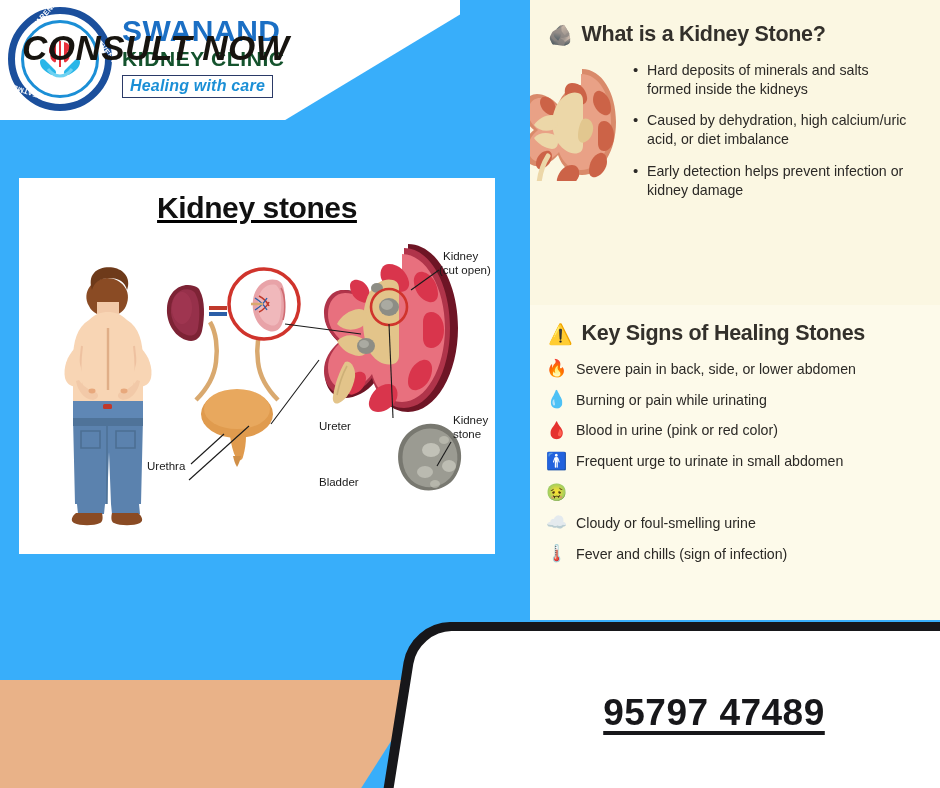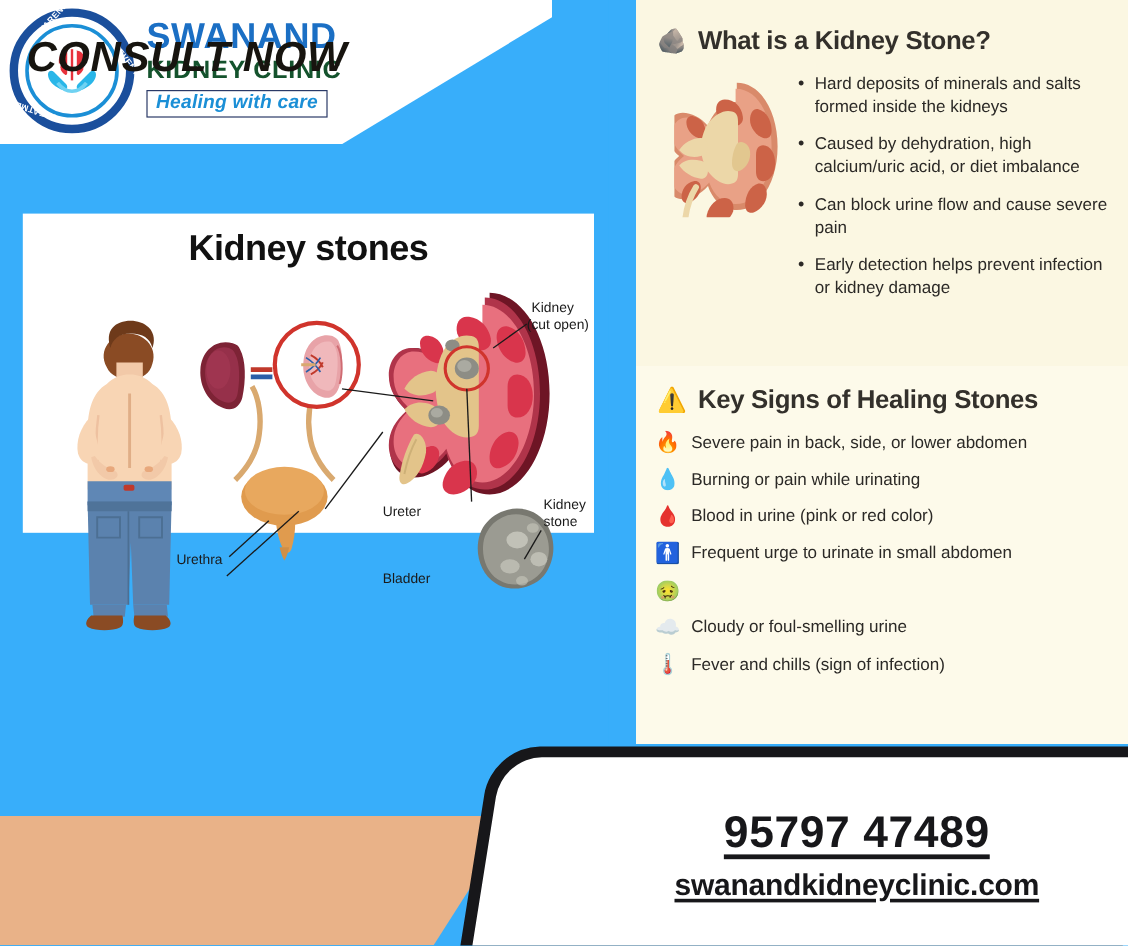--- a/index.html
+++ b/index.html
@@ -62,22 +62,23 @@
     border:1.6px solid #2b3a67; padding:1px 7px 2px; margin-top:3px;
     display:inline-block; align-self:flex-start;
   }
   #brand-tagline{
     font-size:16px; font-weight:bold; color:#1b8fd6;
     font-style:italic; letter-spacing:.2px;
   }
 
   
   #illustration-card{
-    position:absolute; left:19px; top:178px; width:476px; height:266px;
+    position:absolute; left:19px; top:178px; width:476px; height:376px;
     background:#ffffff;
+    text-decoration:underline;
   }
   #illustration-title{
     text-align:center; font-size:30px; font-weight:bold;
     color:#111; padding-top:13px; letter-spacing:-.4px;
   }
   #illustration-svg{ position:absolute; left:0; top:50px; }
   .anat-label{
     font-family:"Liberation Sans", sans-serif; font-size:11.5px; fill:#1a1a1a;
   }
 
@@ -95,21 +96,21 @@
   }
   .section-title{
     display:flex; align-items:center; gap:9px;
     font-size:21.5px; font-weight:bold; color:#33302b;
     letter-spacing:-.3px;
   }
   #about-title{ padding:22px 0 0 18px; }
   #signs-title{ padding:16px 0 0 18px; }
   .title-icon{ font-size:20px; line-height:1; }
 
-  #about-body{ display:flex; gap:6px; padding:10px 10px 0 32px; }
+  #about-body{ display:flex; gap:6px; padding:10px 10px 0 0; }
   #about-kidney-art{ flex:0 0 auto; width:96px; padding-top:6px; }
   #about-bullets{ list-style:none; padding-top:4px; }
   #about-bullets li{
     position:relative; padding-left:15px; margin-bottom:13px;
     font-size:14.2px; line-height:1.32; color:#2b2926; max-width:275px;
   }
   #about-bullets li:before{
     content:"•"; position:absolute; left:1px; top:-1px; font-size:15px;
   }
 
@@ -340,21 +341,20 @@
           <path d="M53 56c4-2 9 1 10 7 1 7-3 14-8 16-4 2-7-1-7-6 0-6 2-14 5-17z" fill="#e2c78f"></path>
           <path d="M4 62c4-6 11-10 18-10 4 0 6 3 6 7s-2 7-6 8c-7 2-14 0-18-5z" fill="#ecd7a8"></path>
           <path d="M22 86c-7-1-14-5-18-11 4-5 11-6 18-4 4 1 6 4 6 8s-2 7-6 7z" fill="#ecd7a8"></path>
           <path d="M18 93c-5 8-8 18-9 27" stroke="#ecd7a8" stroke-width="5" fill="none" stroke-linecap="round"></path>
         </svg>
       </div>
 
       <ul id="about-bullets">
         <li>Hard deposits of minerals and salts formed inside the kidneys</li>
         <li>Caused by dehydration, high calcium/uric acid, or diet imbalance</li>
-        <li>Can block urine flow and cause severe pain</li>
         <li>Early detection helps prevent infection or kidney damage</li>
       </ul>
     </div>
   </section>
 
   <section id="section-signs">
     <div class="section-title" id="signs-title">
       <span class="title-icon">⚠️</span>
       <span>Key Signs of Healing Stones</span>
     </div>
@@ -392,14 +392,13 @@
 </div>
 
 <div id="consult-band"></div>
 <div id="consult-label">CONSULT NOW</div>
 
 <div id="contact-card">
   <div id="contact-card-inner"></div>
 </div>
 <div id="contact-content">
   <div id="phone-number">95797 47489</div>
-  <div id="website-url">swanandkidneyclinic.com</div>
 </div>
 
 </body></html>

